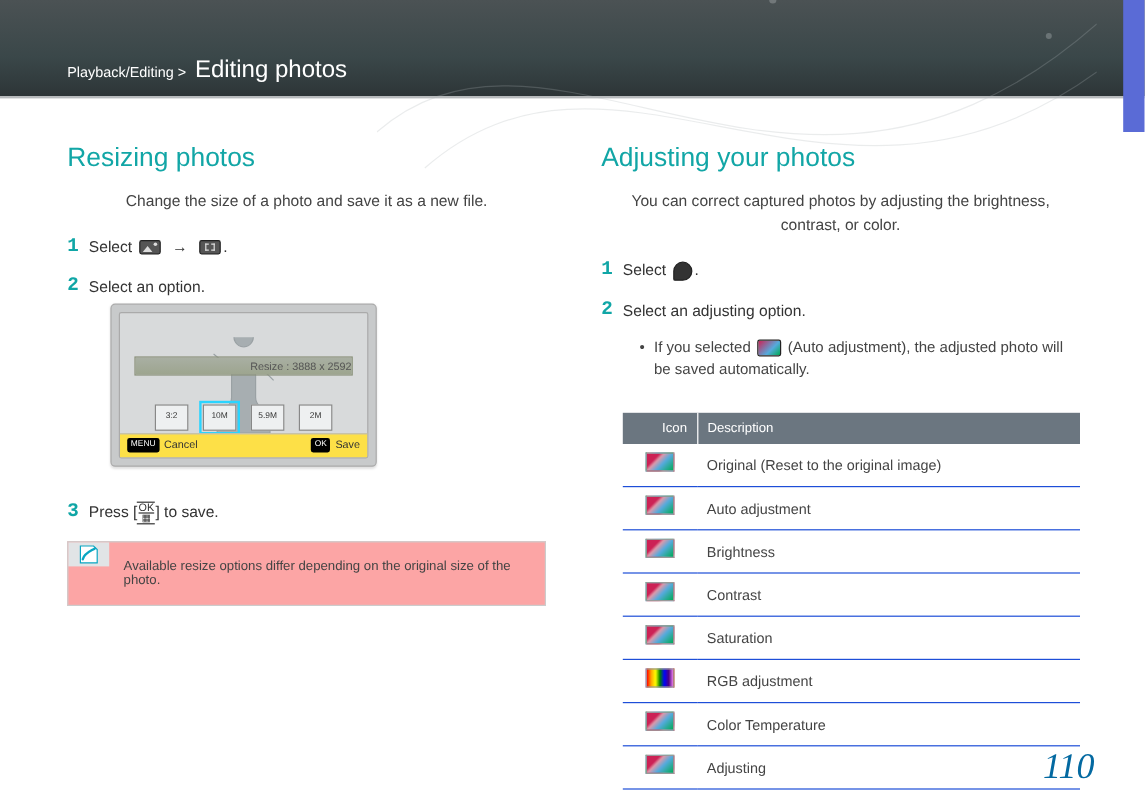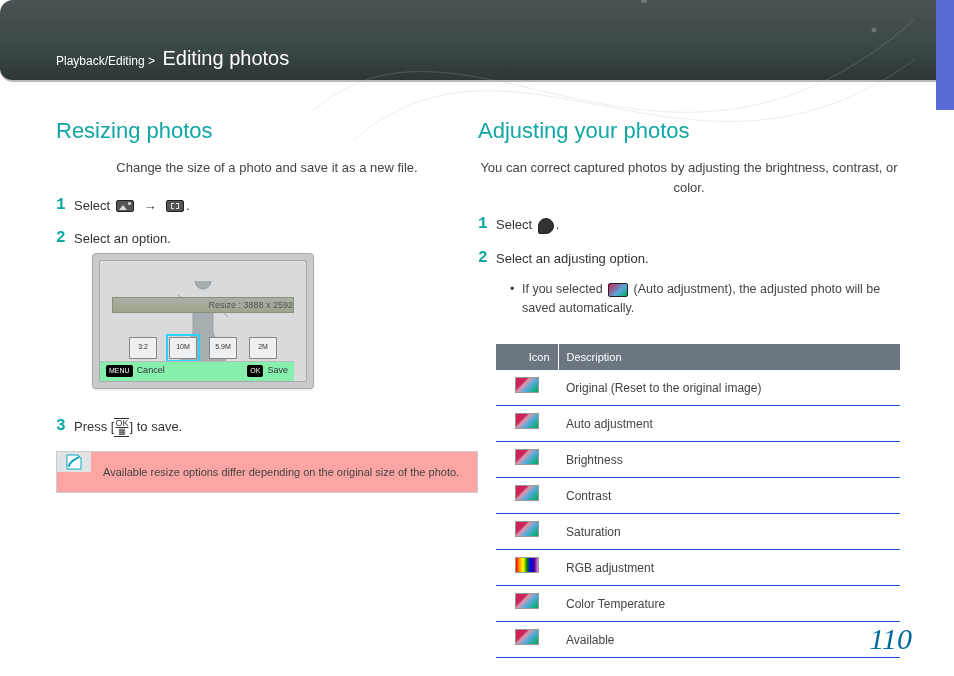--- a/index.html
+++ b/index.html
@@ -3,37 +3,36 @@
 <meta charset="utf-8">
 <style>
   * { box-sizing: border-box; margin: 0; padding: 0; }
   html, body { width: 954px; height: 676px; font-family: "Segoe UI", Arial, sans-serif; background: #fff; color: #333; }
   .page { position: relative; width: 954px; height: 676px; background:#fff; overflow:hidden;}
   .top-banner {
     position: relative;
     height: 82px;
     background: linear-gradient(180deg,#4b5254 0%, #3a4749 60%, #2d3537 100%);
     border-bottom: 2px solid #b7babc;
-    border-radius: 13px;
   }
   .swirl {
     position:absolute; right:40px; top:-40px; width:600px; height:200px;
     pointer-events:none; opacity:0.25;
   }
   .top-banner .crumb {
     position:absolute; left:56px; bottom:10px;
     color:#fff; font-size:12px;
   }
   .top-banner .crumb .big { font-size:20px; font-weight:400; color:#fff; margin-left:4px;}
   .side-tab {
     position:absolute; right:0; top:0; width:18px; height:110px;
     background:#5a6bd6;
   }
   .content {
-    display:flex; padding: 36px 54px 0 56px; 
+    display:flex; padding: 36px 54px 0 56px; gap: 46px;
   }
   .col { flex: 1 1 0; min-width: 0; }
   h2.section-title {
     font-size: 22px; font-weight: 400; color: #12a6a6; margin-bottom: 14px;
   }
   .intro { font-size:13px; color:#444; margin-bottom:18px; line-height:1.5;text-align:center;}
   ol.steps { list-style:none; margin:0; padding:0;}
   ol.steps > li { display:flex; margin-bottom:14px; font-size:13px; color:#333;}
   .step-num { color:#10a6a6; font-family: "Courier New", monospace; font-weight:700; font-size:16px; width:18px; flex:0 0 18px; line-height:1.2;}
   .step-body { flex:1; line-height:1.5;}
@@ -59,21 +58,21 @@
     text-align:right; font-size:9px; color:#555; line-height:14px;
   }
   .opt-row {
     position:absolute; bottom:22px; left:0; right:0; display:flex; justify-content:center; gap:12px;
   }
   .opt {
     width:28px; height:22px; background:#eef0f1; border:1px solid #888; display:flex; align-items:center; justify-content:center; font-size:7px; color:#333;
   }
   .opt.sel { outline:2px solid #2ad4ff; outline-offset:1px;}
   .bottom-bar {
-    position:absolute; bottom:0; left:0; right:12px; height:20px; background:#86efac; border-top:1px solid #bbb;
+    position:absolute; bottom:0; left:0; right:0; height:20px; background:#fde047; border-top:1px solid #bbb;
     display:flex; align-items:center; padding:0 6px; font-size:9px; color:#333; justify-content:space-between;
   }
   .bottom-bar .grp { display:flex; align-items:center; gap:4px;}
   .bottom-bar .btn-chip{ background:#000; color:#fff; font-size:7px; padding:1px 3px; border-radius:2px;}
   .note-box {
     display:flex; align-items:flex-start; border:1px solid #ccc; background:#fca5a5; margin-top:12px;
     font-size:11px; color:#444;
   }
   .note-box .note-icon {
     width:34px; background:#e1e4e6; display:flex; align-items:center; justify-content:center;
@@ -239,21 +238,21 @@
                   <tr>
                     <td><span class="thumb rainbow"></span></td>
                     <td>RGB adjustment</td>
                   </tr>
                   <tr>
                     <td><span class="thumb"></span></td>
                     <td>Color Temperature</td>
                   </tr>
                   <tr>
                     <td><span class="thumb"></span></td>
-                    <td>Available</td>
+                    <td>Adjusting</td>
                   </tr>
                 </tbody>
             </table>
           </div>
         </li>
       </ol>
     </div>
 
   </div>
 

